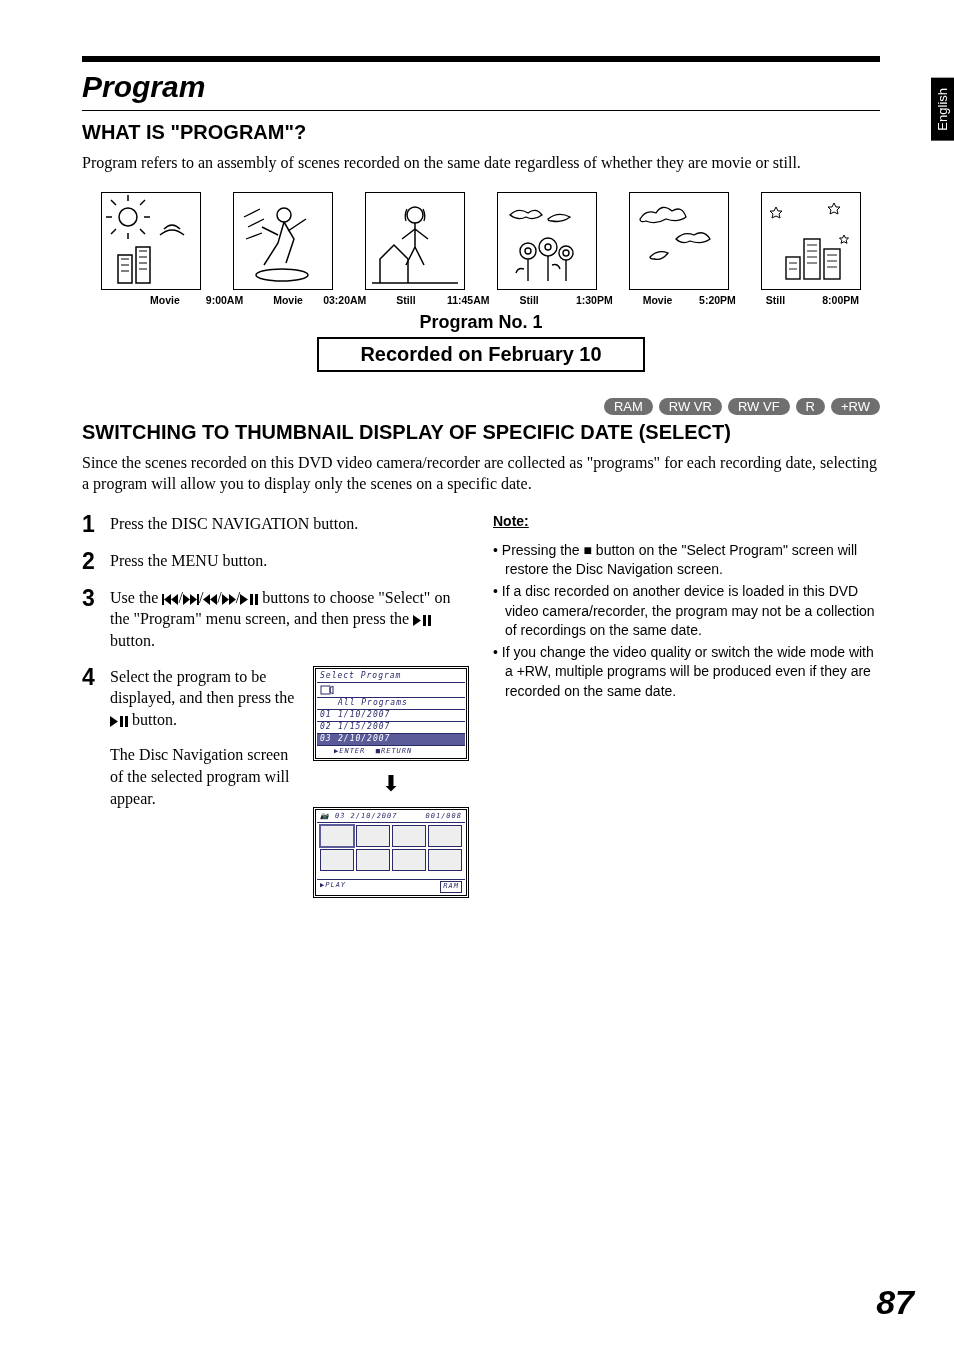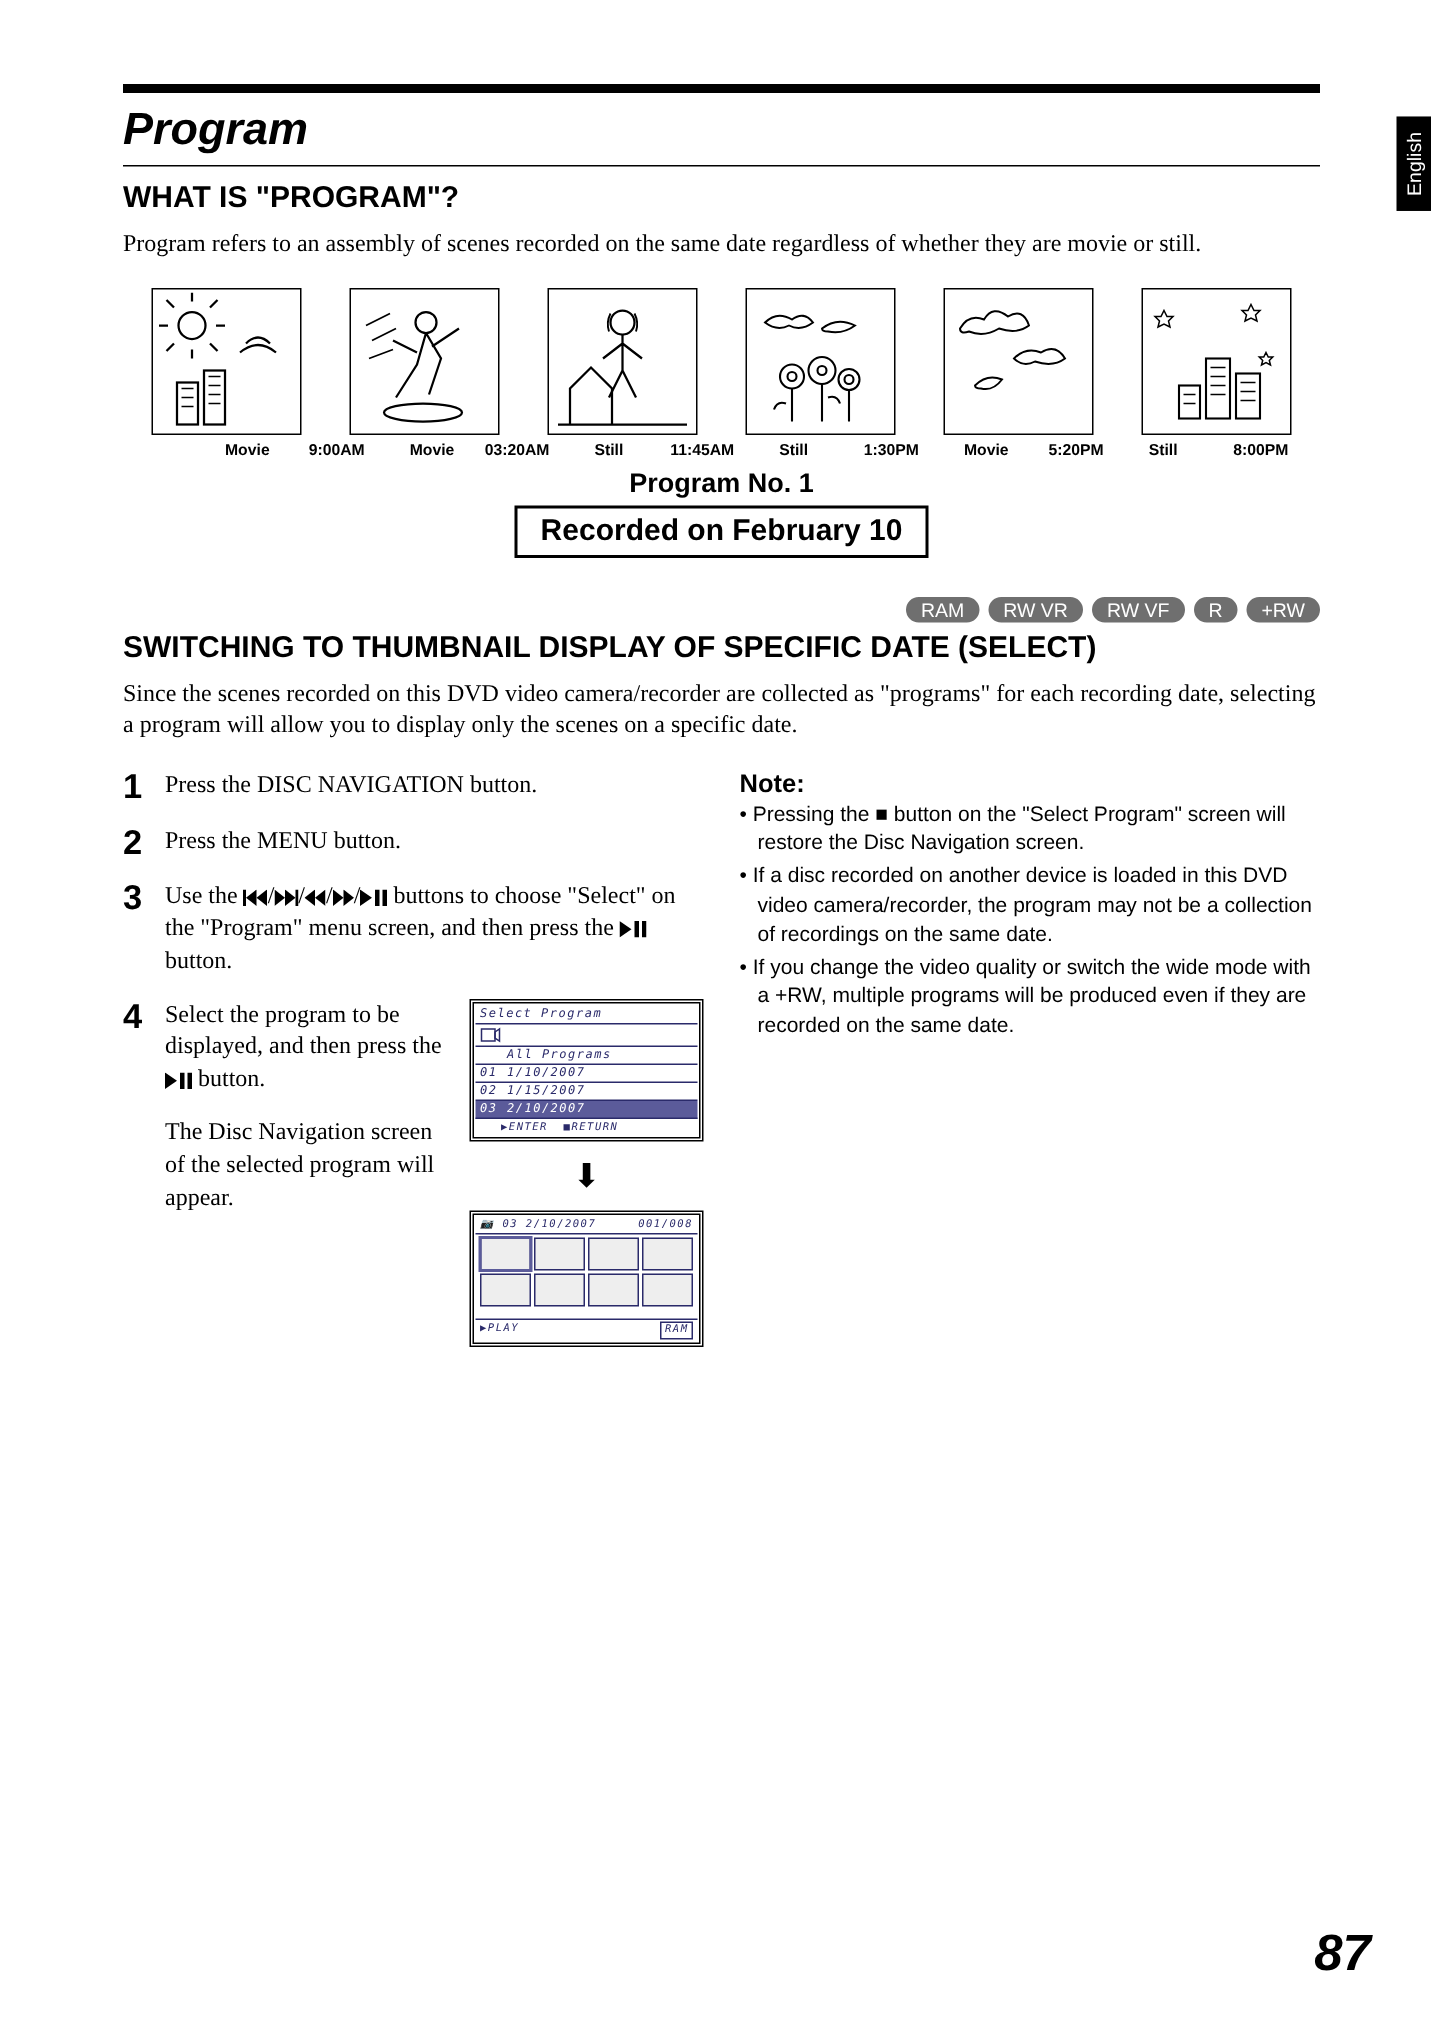--- a/index.html
+++ b/index.html
@@ -85,21 +85,21 @@
   }
   .scene-meta span:first-child { font-weight:700; }
   .prog-caption {
     text-align: center;
     font-weight: 700;
     font-size: 18px;
     margin: 4px 0 2px;
   }
   .prog-box {
     margin: 4px auto 26px;
-    width: 276px;
+    width: 328px;
     border: 2px solid #000;
     text-align: center;
     font-weight: 700;
     font-size: 20px;
     padding: 4px 8px;
   }
   .disc-tags {
     display: flex;
     gap: 6px;
     justify-content: flex-end;
@@ -130,22 +130,23 @@
     font-family: Arial, Helvetica, sans-serif;
     font-weight: 700;
     font-size: 23px;
     line-height: 1;
     min-width: 20px;
   }
   .step-body { flex: 1; }
   .icon-inline svg { vertical-align: -2px; }
   .note-head {
     font-weight: 700;
-    font-size: 17px;
-    margin-bottom: 0;
+    font-size: 14px;
+    margin-bottom: 12px;
+    text-decoration: underline;
   }
   .note-list {
     font-size: 14px;
     line-height: 1.4;
     list-style: none;
   }
   .note-list li { padding-left: 12px; text-indent: -12px; margin-bottom: 2px; }
   .note-list li::before { content: "• "; }
   .step4-wrap {
     display: flex;

